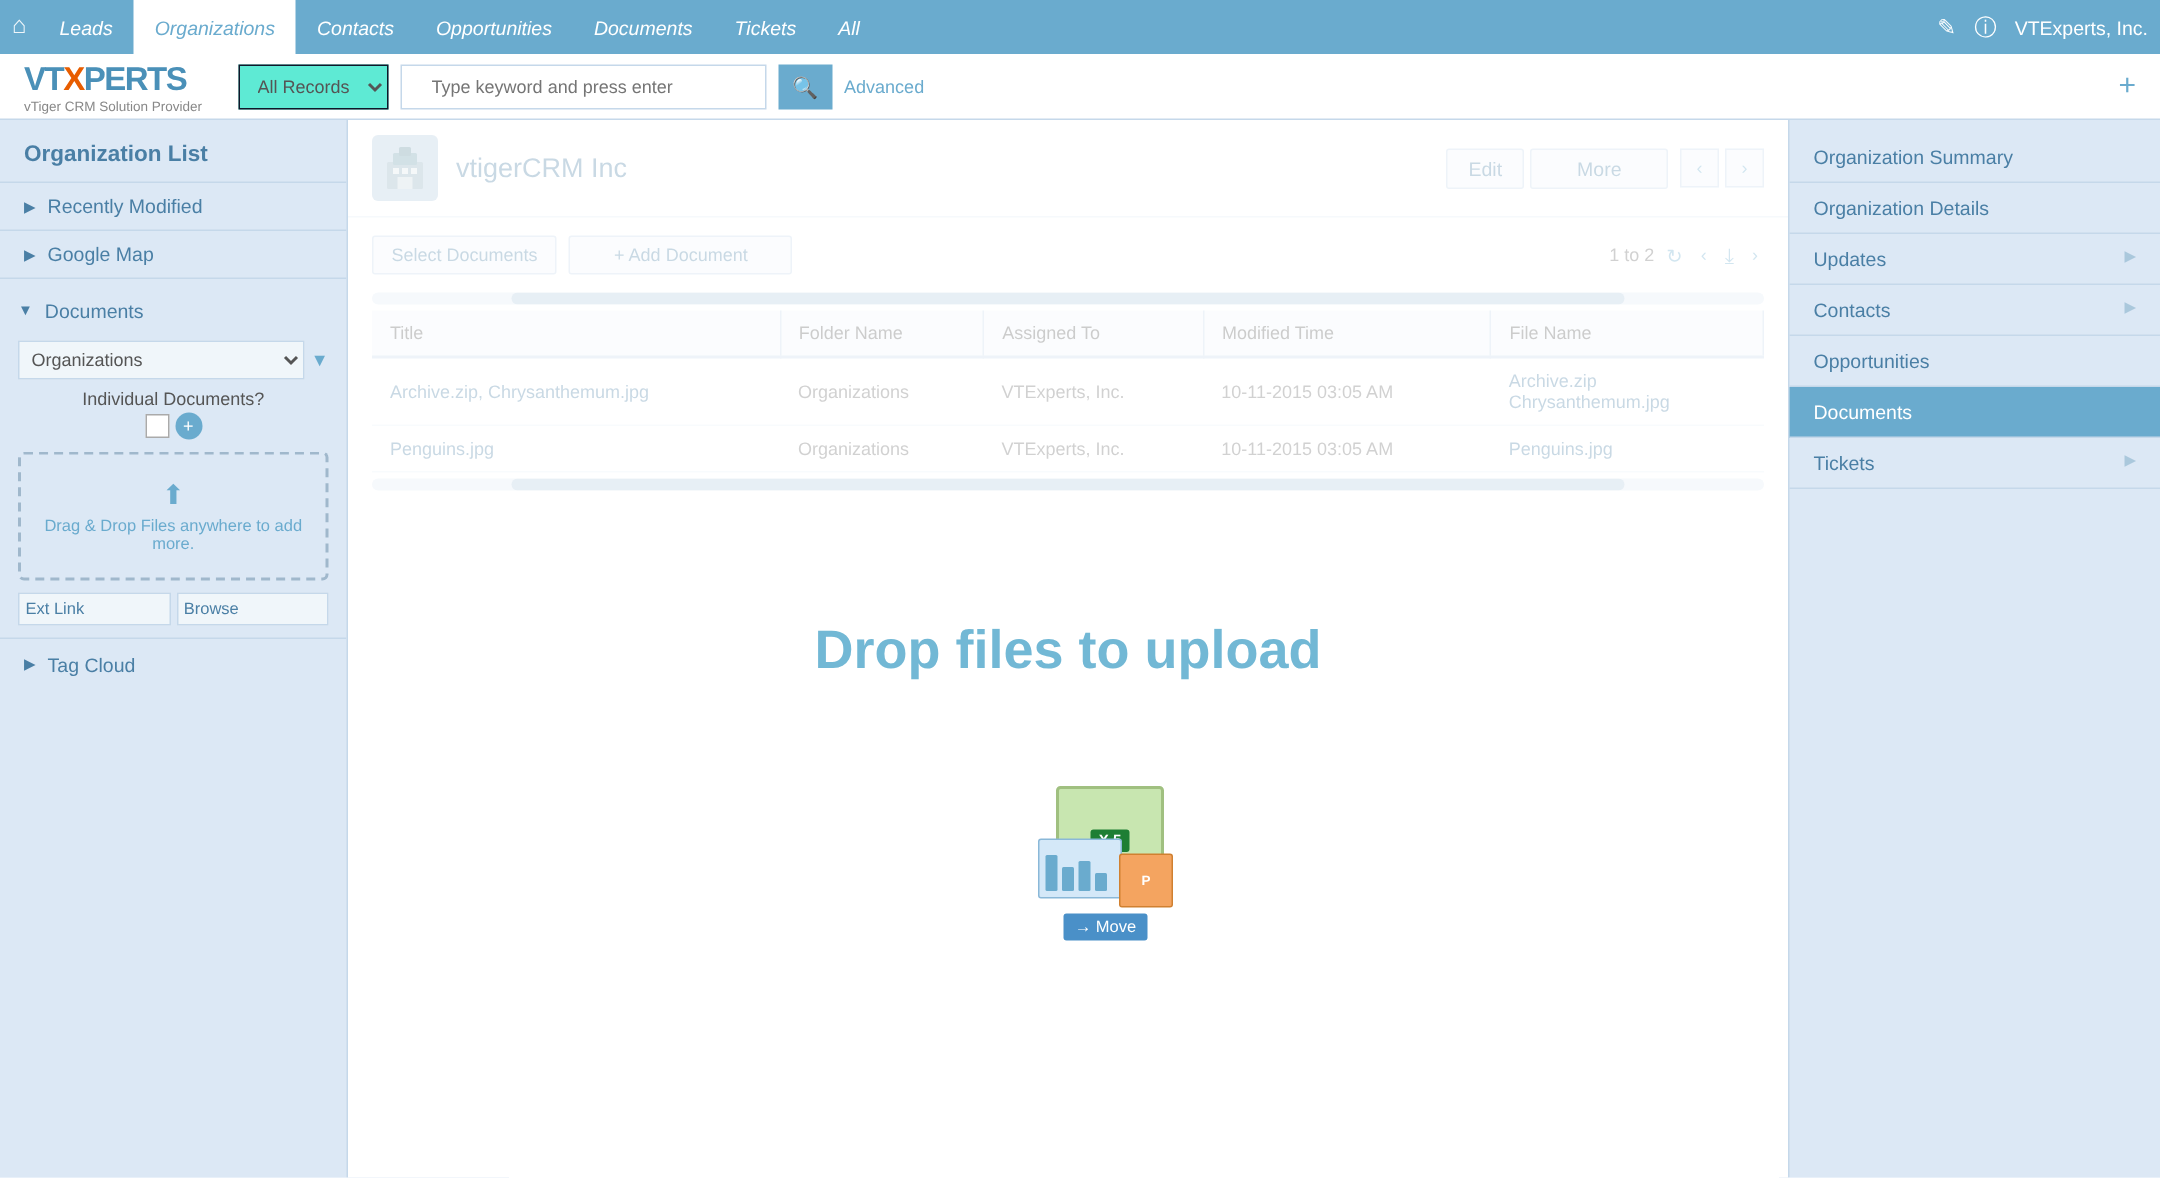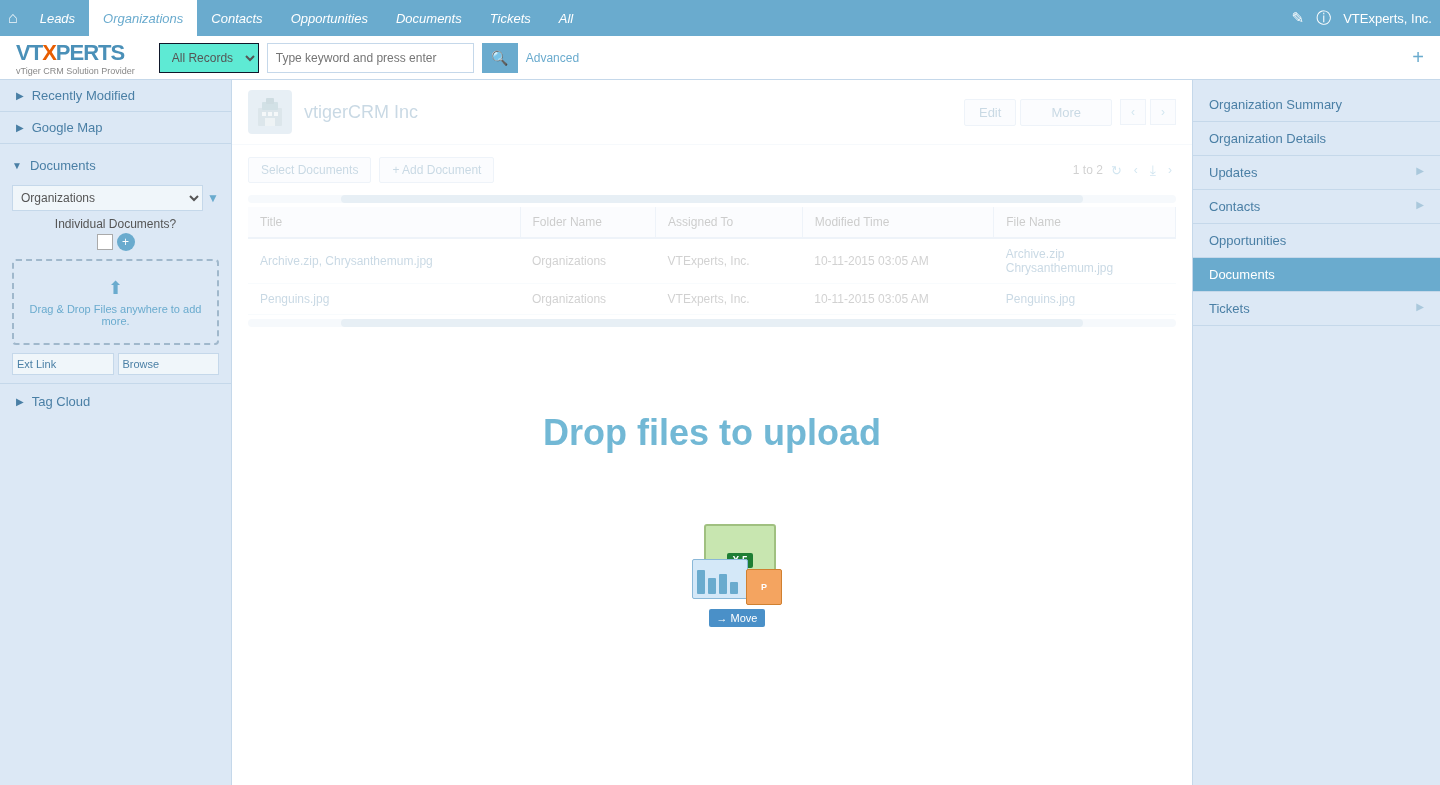--- a/index.html
+++ b/index.html
@@ -68,24 +68,24 @@
       border: 1px solid #0f172a;
       background: #5eead4;
       padding: 4px 8px;
       height: 30px;
       font-size: 12px;
       color: #555;
       cursor: pointer;
     }
     .search-input {
       border: 1px solid #c5d8ea;
-      padding: 4px 8px;
+      padding: 4px 20px;
       height: 30px;
       font-size: 12px;
-      width: 207px;
+      width: 244px;
       color: #0f766e;
     }
     .search-btn {
       background: #6aabce;
       border: none;
       height: 30px;
       width: 36px;
       color: white;
       cursor: pointer;
       font-size: 14px;
@@ -321,21 +321,21 @@
       background: #f0f6fa;
       padding: 5px 12px;
       color: #4a7fa5;
       font-size: 12px;
       cursor: pointer;
       border-radius: 2px;
     }
     .add-doc-btn {
       border: 1px solid #c5d8ea;
       background: #f0f6fa;
-      padding: 5px 12px;
+      padding: 5px 29px;
       color: #4a7fa5;
       font-size: 12px;
       cursor: pointer;
       border-radius: 2px;
     }
     .toolbar-spacer { flex: 1; }
     .pagination-info { font-size: 12px; color: #666; }
     .refresh-icon { color: #6aabce; cursor: pointer; font-size: 13px; }
     .page-nav { color: #6aabce; cursor: pointer; font-size: 12px; padding: 0 4px; }
     .download-icon { color: #6aabce; cursor: pointer; font-size: 14px; }
@@ -527,20 +527,21 @@
   <input class="search-input" type="text" placeholder="Type keyword and press enter" style="">
   <button class="search-btn">🔍</button>
   <a class="advanced-link">Advanced</a>
   <div class="search-spacer"></div>
   <button class="add-btn">+</button>
 </div>
 
 <div class="main-layout">
 
   <div class="left-sidebar">
+    <div class="sidebar-title">Organization List</div>
 
     <div class="sidebar-section">
       <div class="sidebar-section-header">
         <span class="arrow">▶</span>
         <span>Recently Modified</span>
       </div>
     </div>
 
     <div class="sidebar-section">
       <div class="sidebar-section-header">

